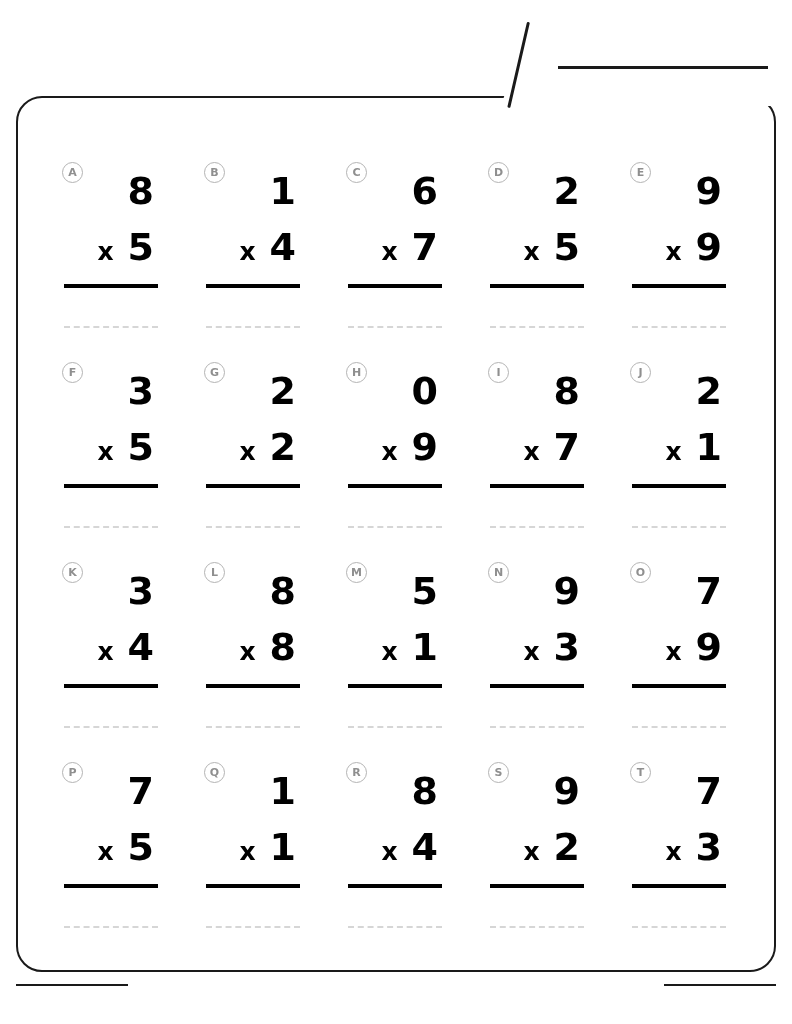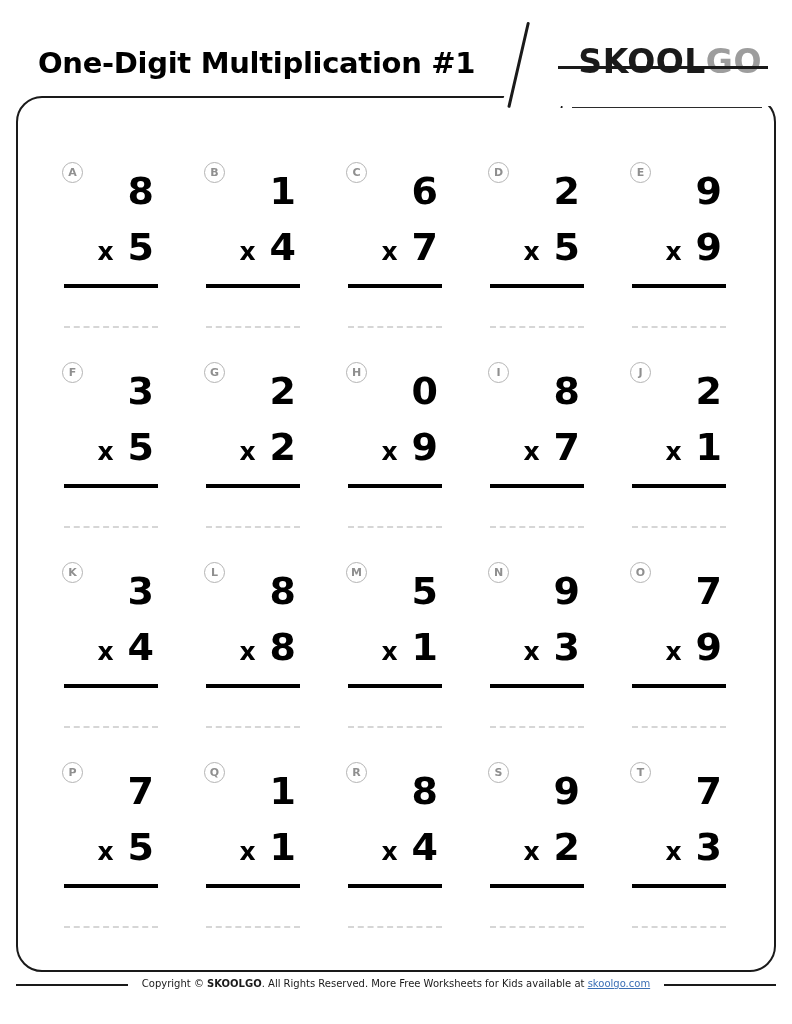--- a/index.html
+++ b/index.html
@@ -217,30 +217,20 @@
     background: #1a1a1a;
   }
   .footer-line-left { left: 16px; width: 112px; }
   .footer-line-right { right: 16px; width: 112px; }
 </style>
 </head>
 <body>
 
 <div class="page">
 
-  <div class="header">
-    <div class="title">One-Digit Multiplication #1</div>
-    <div class="brand">
-      <span class="skool">SKOOL</span><span class="go">GO</span>
-    </div>
-    <div class="name-row">
-      <span class="name-label">Name:</span>
-      <span class="name-line"></span>
-    </div>
-  </div>
 
   <div class="frame"></div>
   <div class="notch"></div>
   <div class="notch-diag"></div>
   <div class="notch-line"></div>
   <div class="brand-underline"></div>
 
   <div class="grid" id="problem-grid">
       <div class="problem">
         <div class="tag">A</div>
@@ -439,17 +429,14 @@
           <span class="op-sign">x</span>
           <span class="bot-num">3</span>
         </div>
         <div class="solid-rule"></div>
         <div class="dashed-rule"></div>
       </div>
     </div>
 
   <div class="footer-line-left"></div>
   <div class="footer-line-right"></div>
-  <div class="footer">
-    <span>Copyright © </span><span class="b">SKOOLGO</span><span>. All Rights Reserved. More Free Worksheets for Kids available at </span><span class="link">skoolgo.com</span>
-  </div>
 
 </div>
 
 </body></html>

